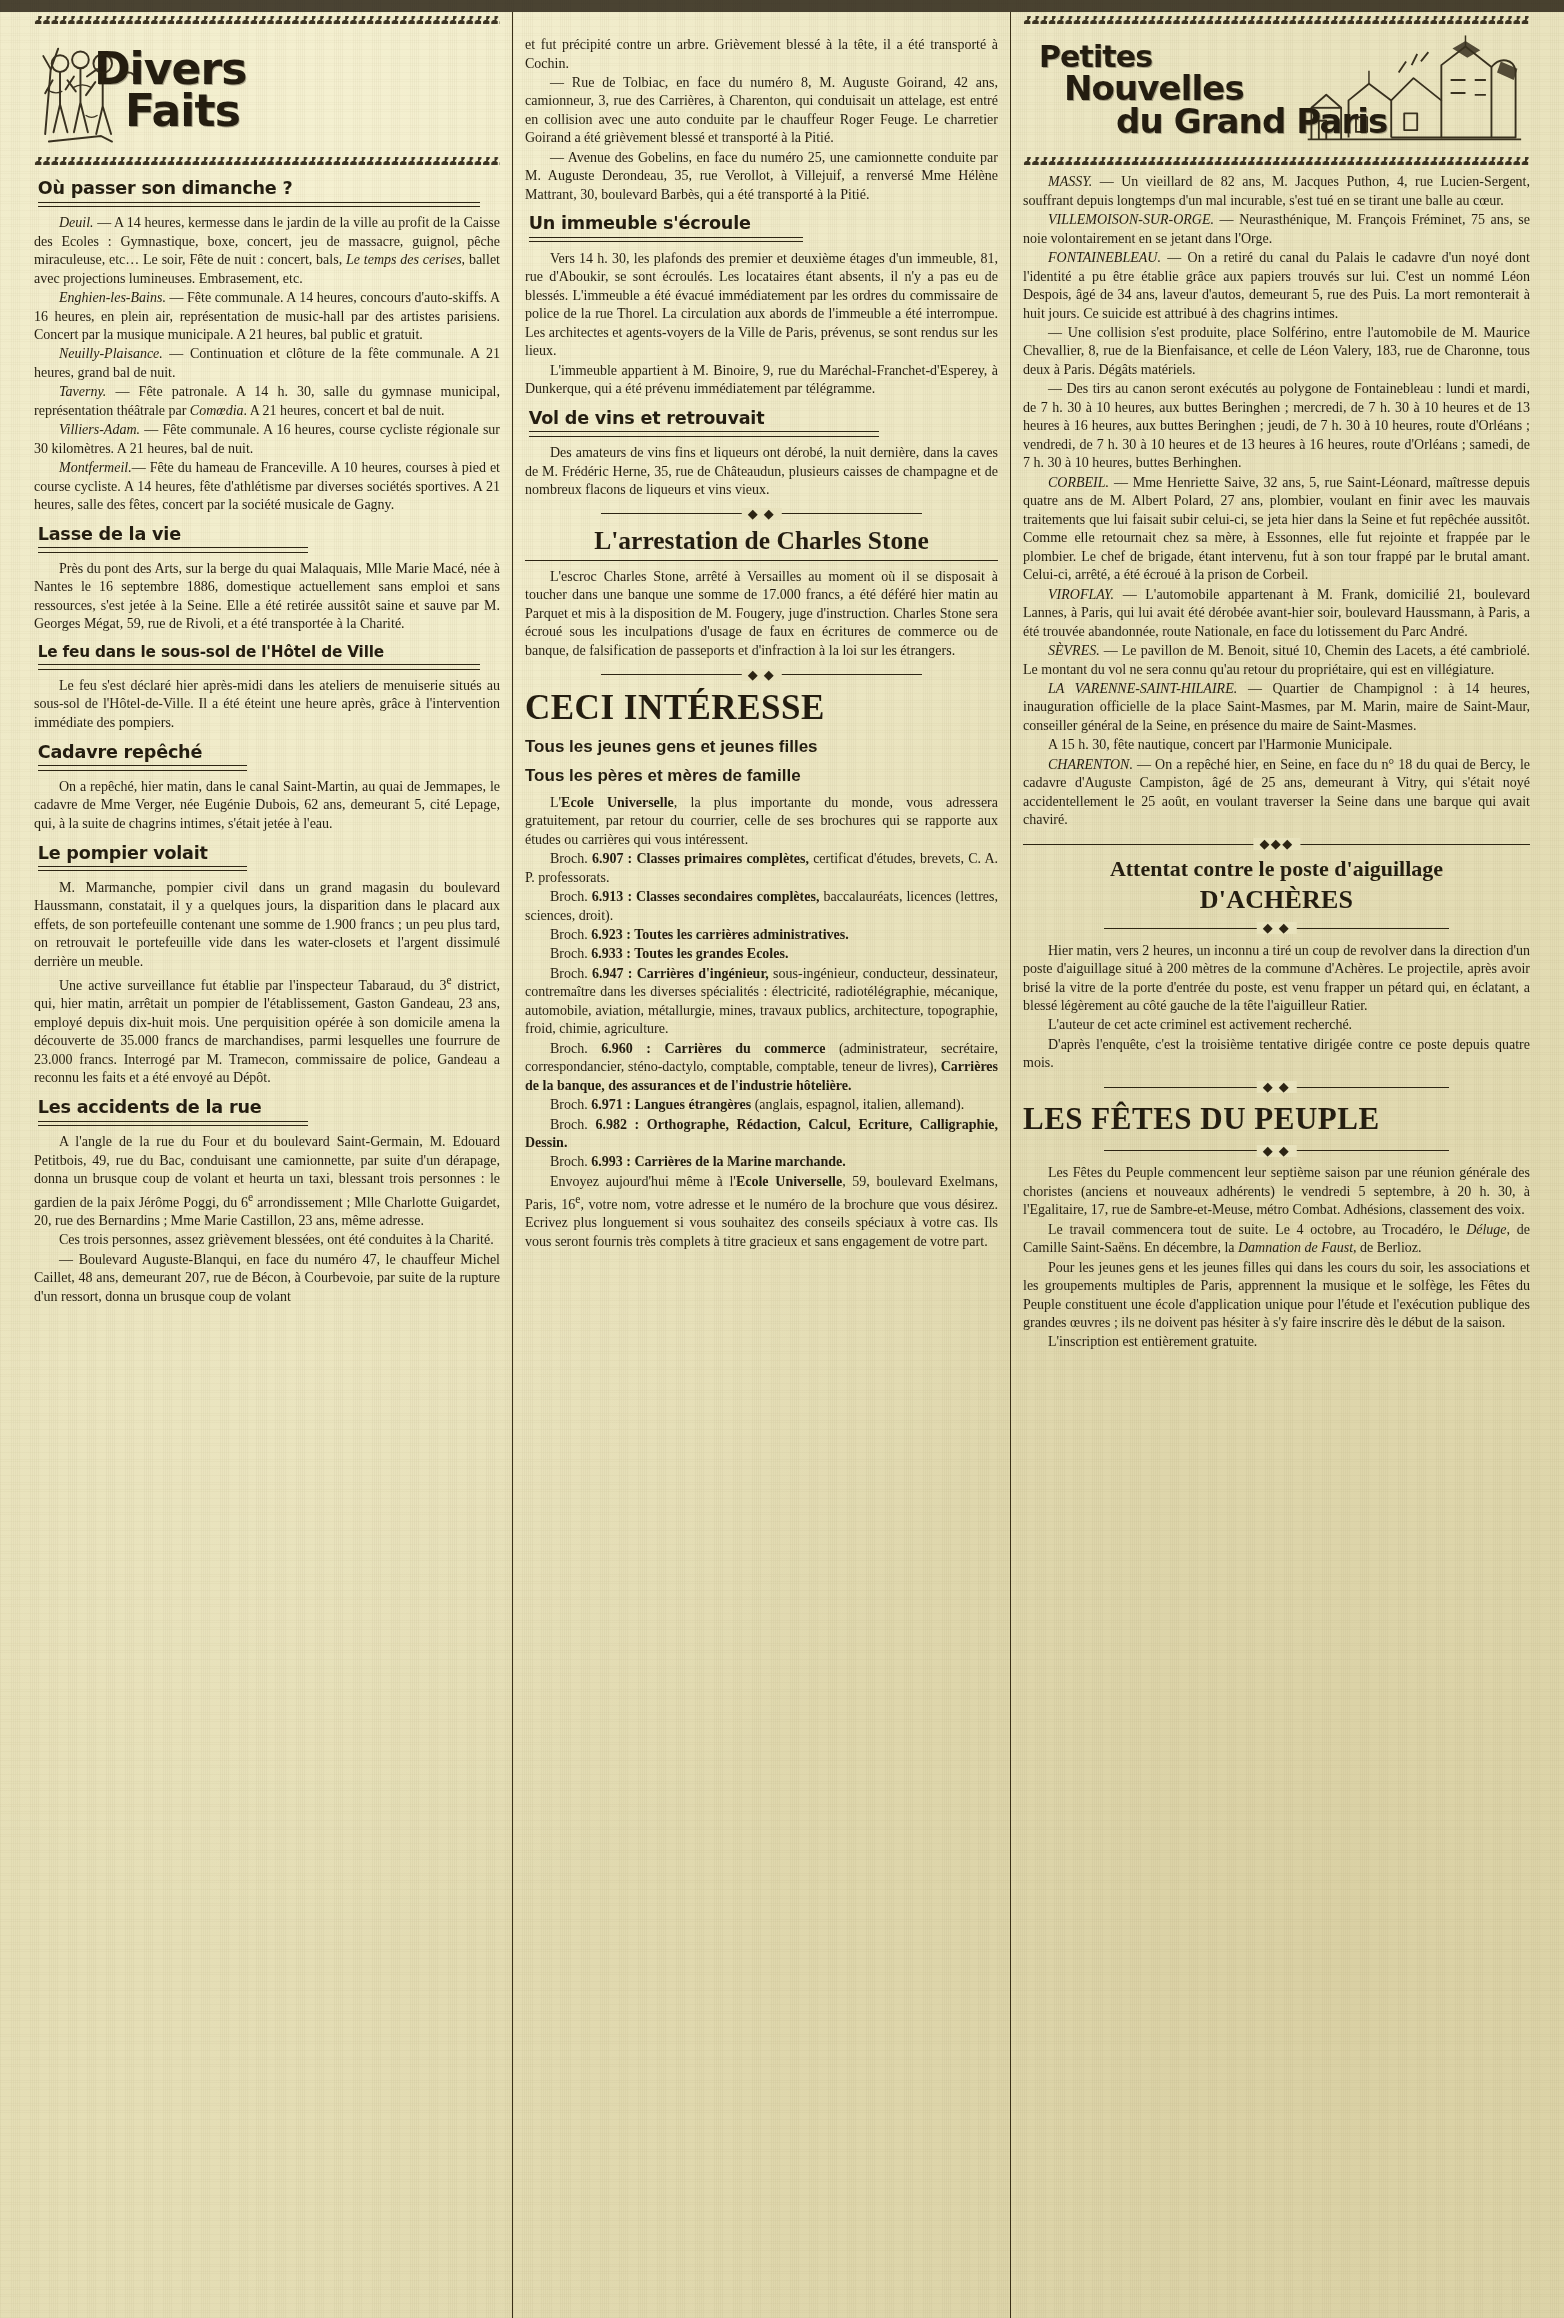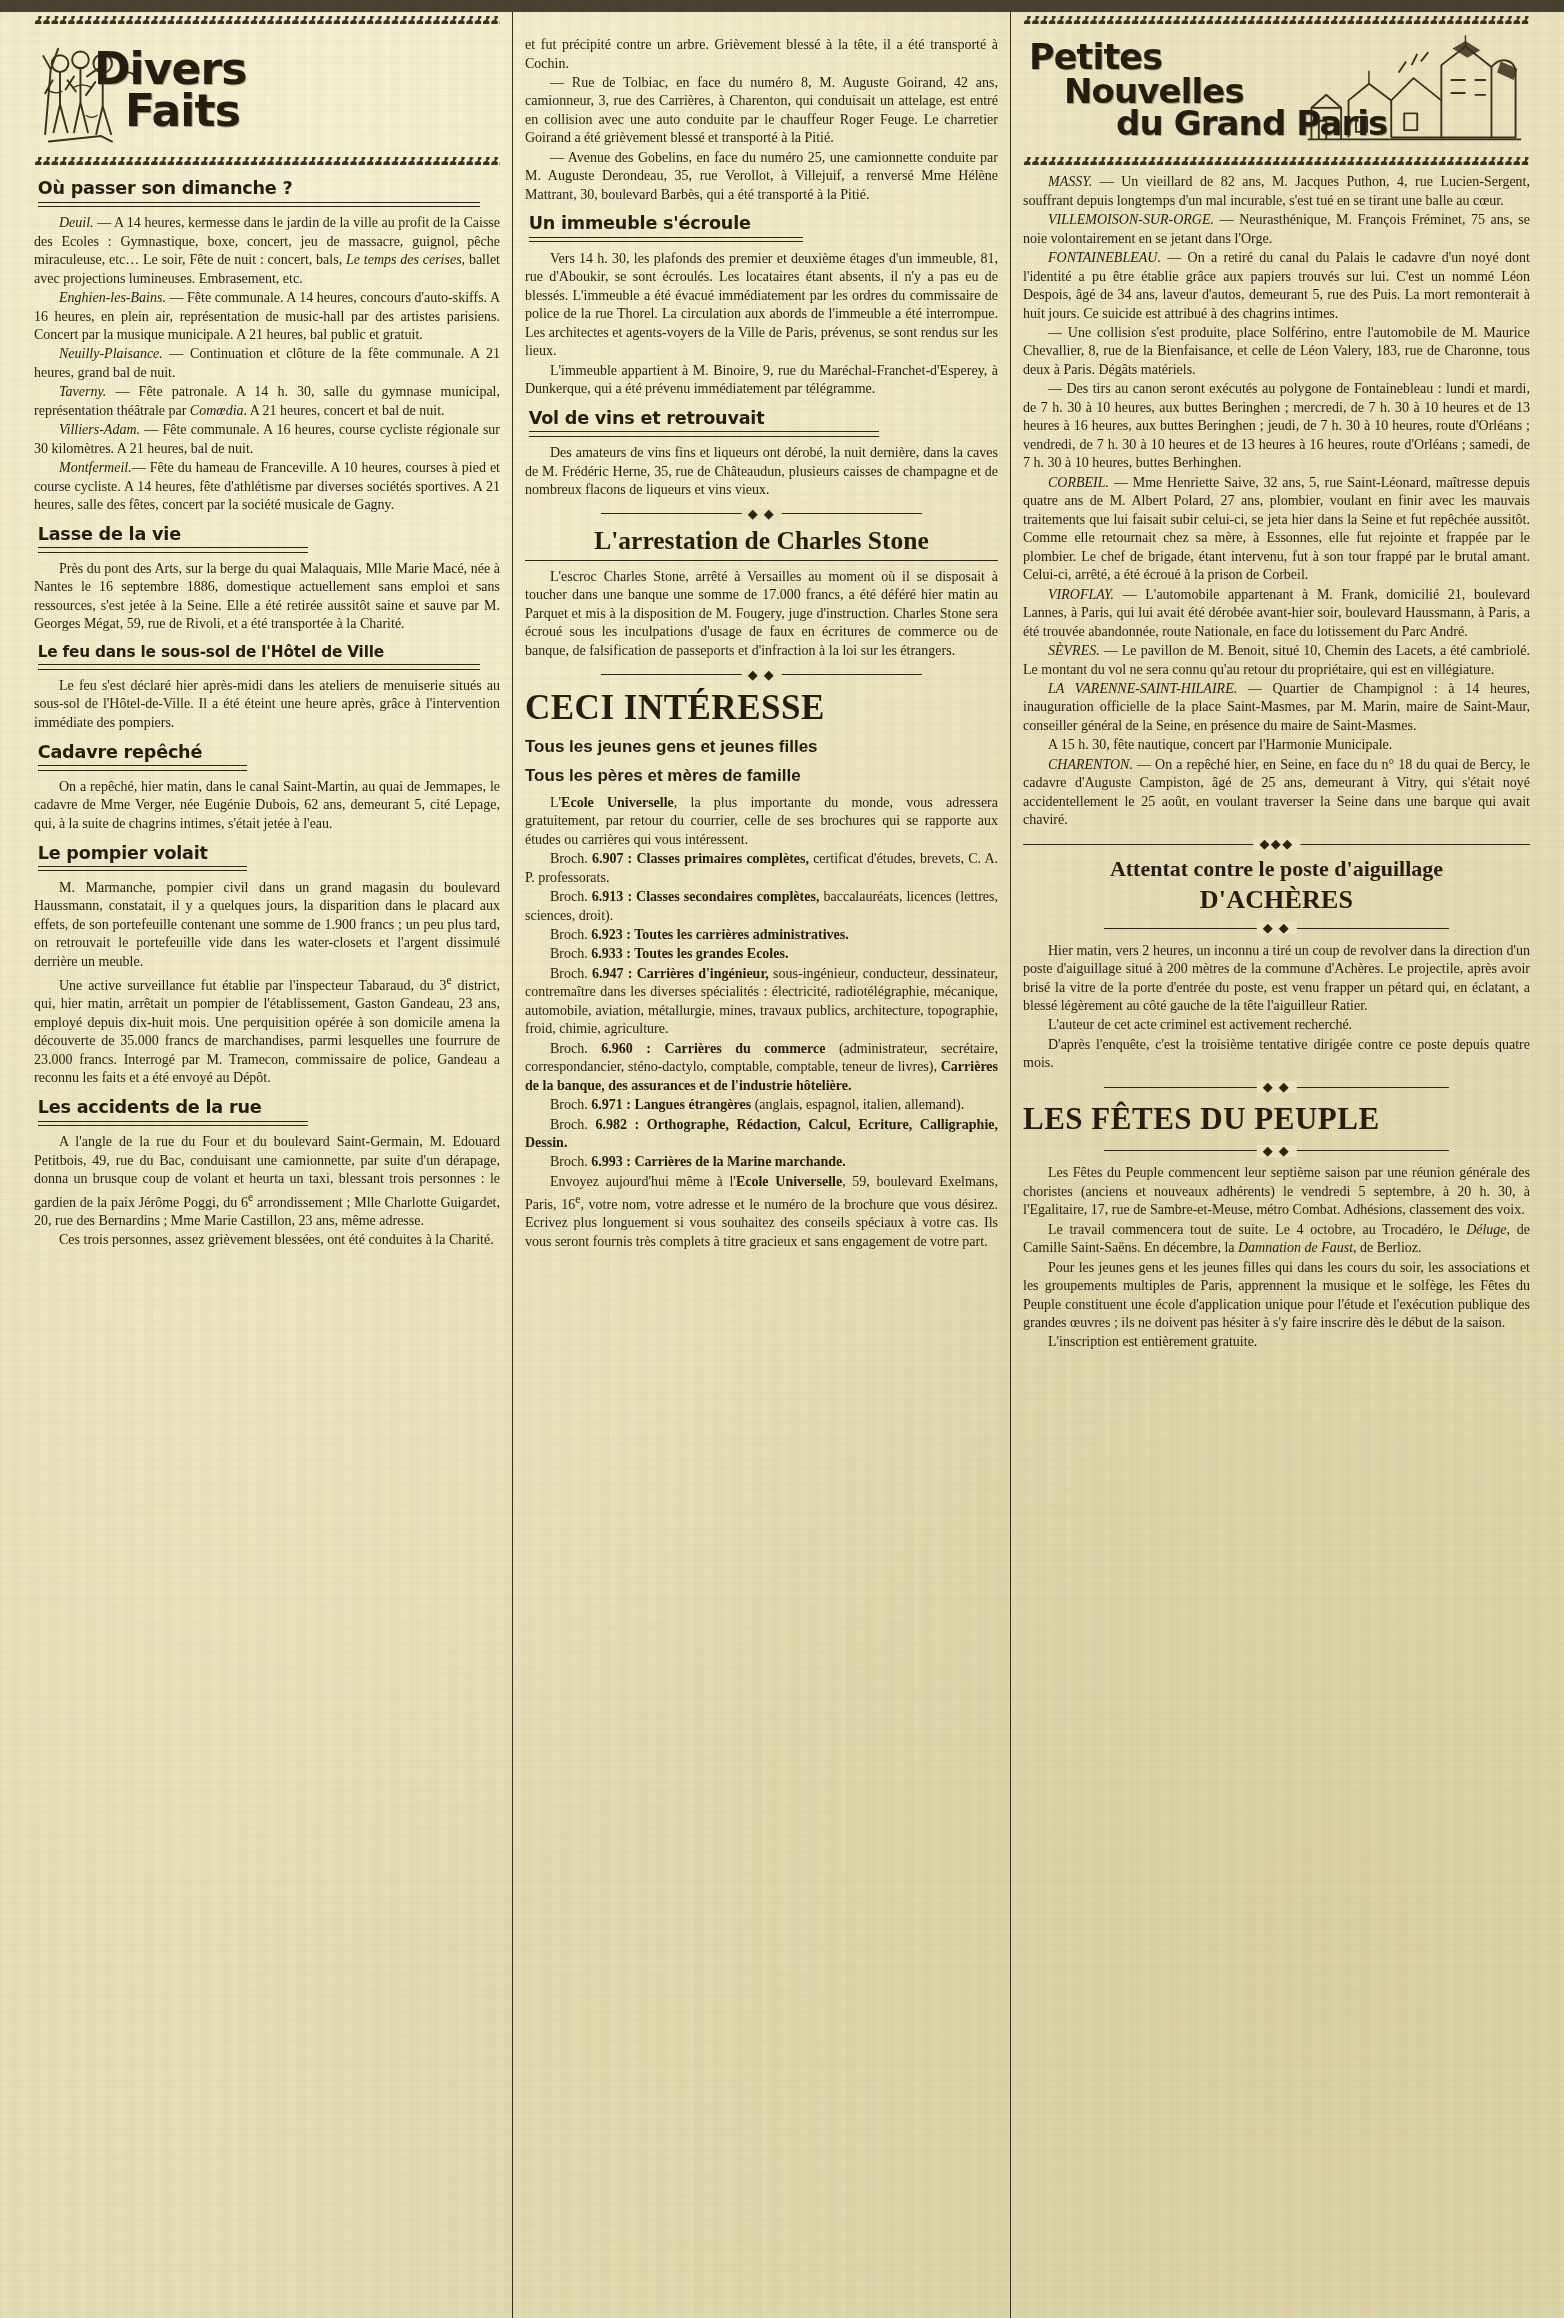--- a/index.html
+++ b/index.html
@@ -86,21 +86,21 @@
     font-family:"DejaVu Sans", sans-serif;
     font-weight:bold;
     font-size:44px;
     line-height:0.96;
     color:#241d10;
     letter-spacing:-0.9px;
     text-shadow:0.9px 0.5px 0 rgba(36,29,16,.35);
   }
   .mh1 .l1{ margin-left:60px; }
   .mh1 .l2{ margin-left:91px; }
-  .mh3 .l1{ margin-left:6px; font-size:35px;}
+  .mh3 .l1{ margin-left:16px; font-size:30px;}
   .mh3 .l2{ margin-left:41px; font-size:34px;}
   .mh3 .l3{ margin-left:93px; font-size:34px;}
   .mh-art{
     position:absolute;
     opacity:.92;
   }
 
   
   .sec-head{
     font-family:"DejaVu Sans", sans-serif;
@@ -243,20 +243,21 @@
 
       <div class="sec-head">Le pompier volait</div>
       <div class="sec-rule w45"></div>
       <p class="body-text">M. Marmanche, pompier civil dans un grand magasin du boulevard Haussmann, constatait, il y a quelques jours, la disparition dans le placard aux effets, de son portefeuille contenant une somme de 1.900 francs ; un peu plus tard, on retrouvait le portefeuille vide dans les water-closets et l'argent dissimulé derrière un meuble.</p>
       <p class="body-text">Une active surveillance fut établie par l'inspecteur Tabaraud, du 3<sup>e</sup> district, qui, hier matin, arrêtait un pompier de l'établissement, Gaston Gandeau, 23 ans, employé depuis dix-huit mois. Une perquisition opérée à son domicile amena la découverte de 35.000 francs de marchandises, parmi lesquelles une fourrure de 23.000 francs. Interrogé par M. Tramecon, commissaire de police, Gandeau a reconnu les faits et a été envoyé au Dépôt.</p>
 
       <div class="sec-head">Les accidents de la rue</div>
       <div class="sec-rule w60"></div>
       <p class="body-text">A l'angle de la rue du Four et du boulevard Saint-Germain, M. Edouard Petitbois, 49, rue du Bac, conduisant une camionnette, par suite d'un dérapage, donna un brusque coup de volant et heurta un taxi, blessant trois personnes : le gardien de la paix Jérôme Poggi, du 6<sup>e</sup> arrondissement ; Mlle Charlotte Guigardet, 20, rue des Bernardins ; Mme Marie Castillon, 23 ans, même adresse.</p>
       <p class="body-text">Ces trois personnes, assez grièvement blessées, ont été conduites à la Charité.</p>
+      <p class="body-text">— Boulevard Auguste-Blanqui, en face du numéro 47, le chauffeur Michel Caillet, 48 ans, demeurant 207, rue de Bécon, à Courbevoie, par suite de la rupture d'un ressort, donna un brusque coup de volant</p>
     </div>
 
     <div class="col col-2">
       <div style="height:24px"></div>
 
       <p class="body-text noind">et fut précipité contre un arbre. Grièvement blessé à la tête, il a été transporté à Cochin.</p>
       <p class="body-text">— Rue de Tolbiac, en face du numéro 8, M. Auguste Goirand, 42 ans, camionneur, 3, rue des Carrières, à Charenton, qui conduisait un attelage, est entré en collision avec une auto conduite par le chauffeur Roger Feuge. Le charretier Goirand a été grièvement blessé et transporté à la Pitié.</p>
       <p class="body-text">— Avenue des Gobelins, en face du numéro 25, une camionnette conduite par M. Auguste Derondeau, 35, rue Verollot, à Villejuif, a renversé Mme Hélène Mattrant, 30, boulevard Barbès, qui a été transporté à la Pitié.</p>
 
       <div class="sec-head">Un immeuble s'écroule</div>

